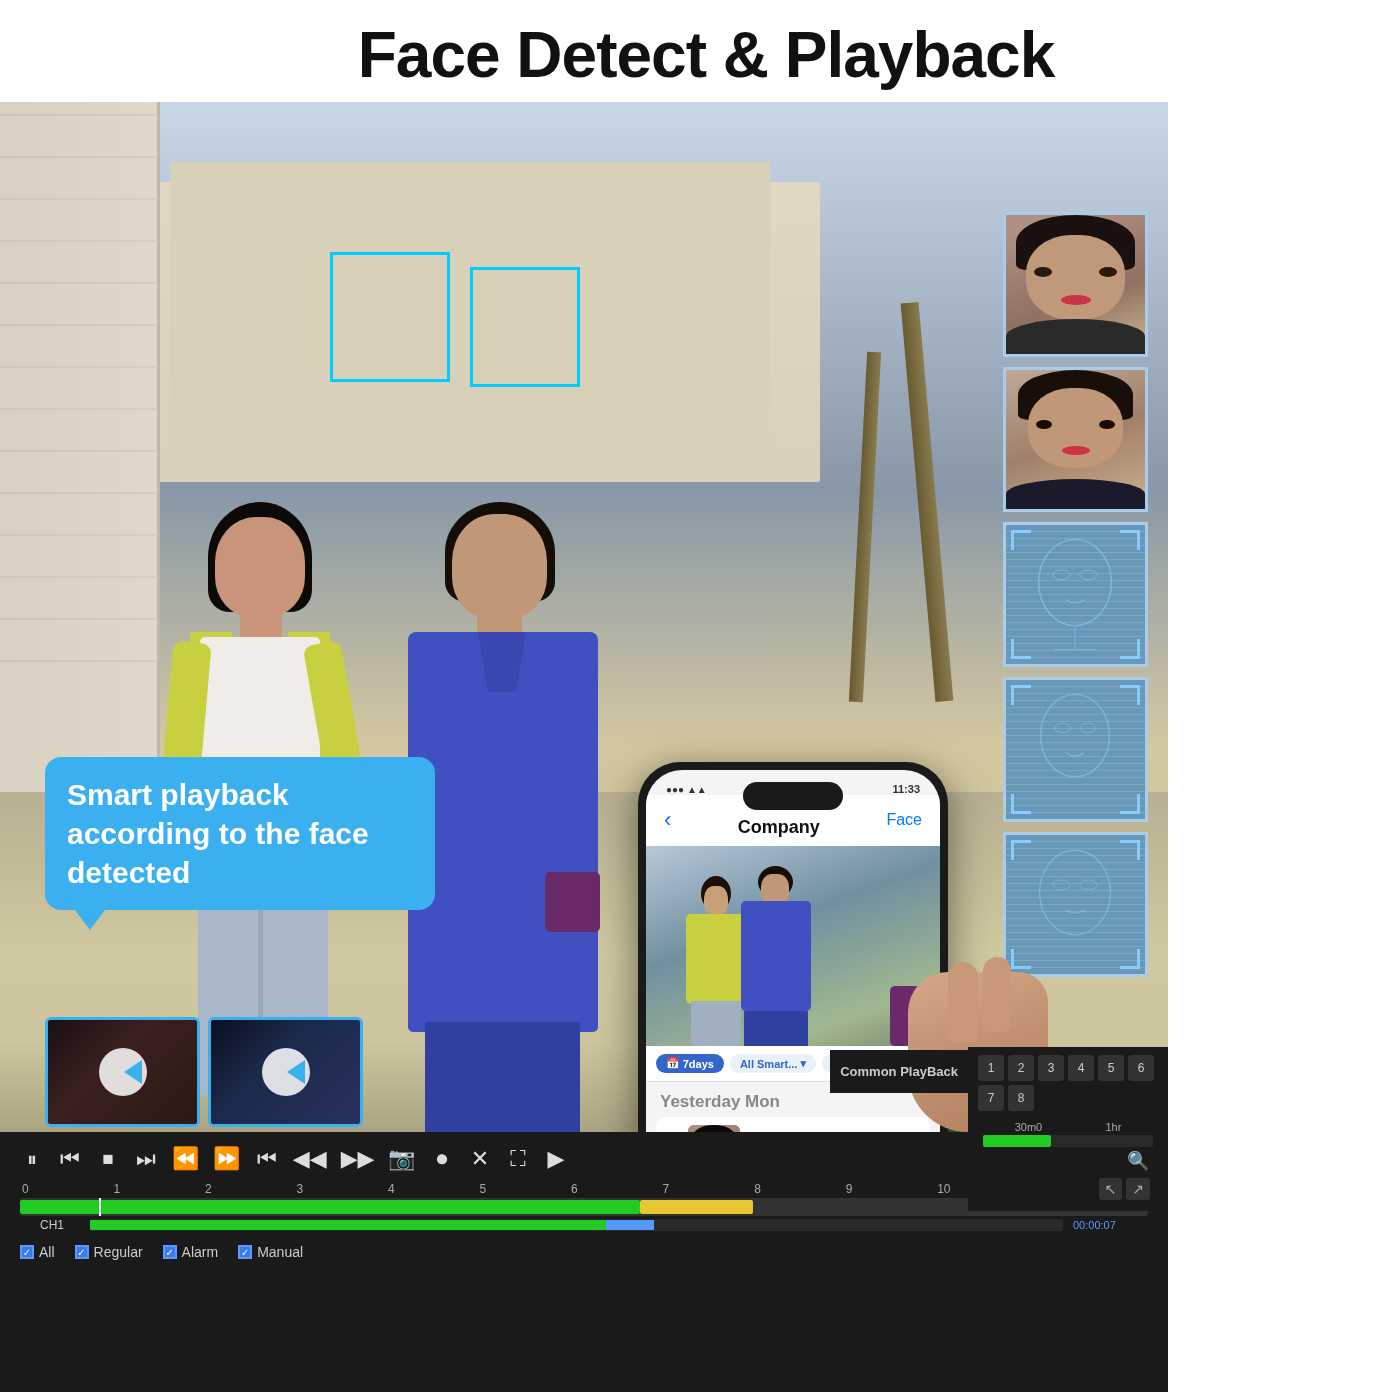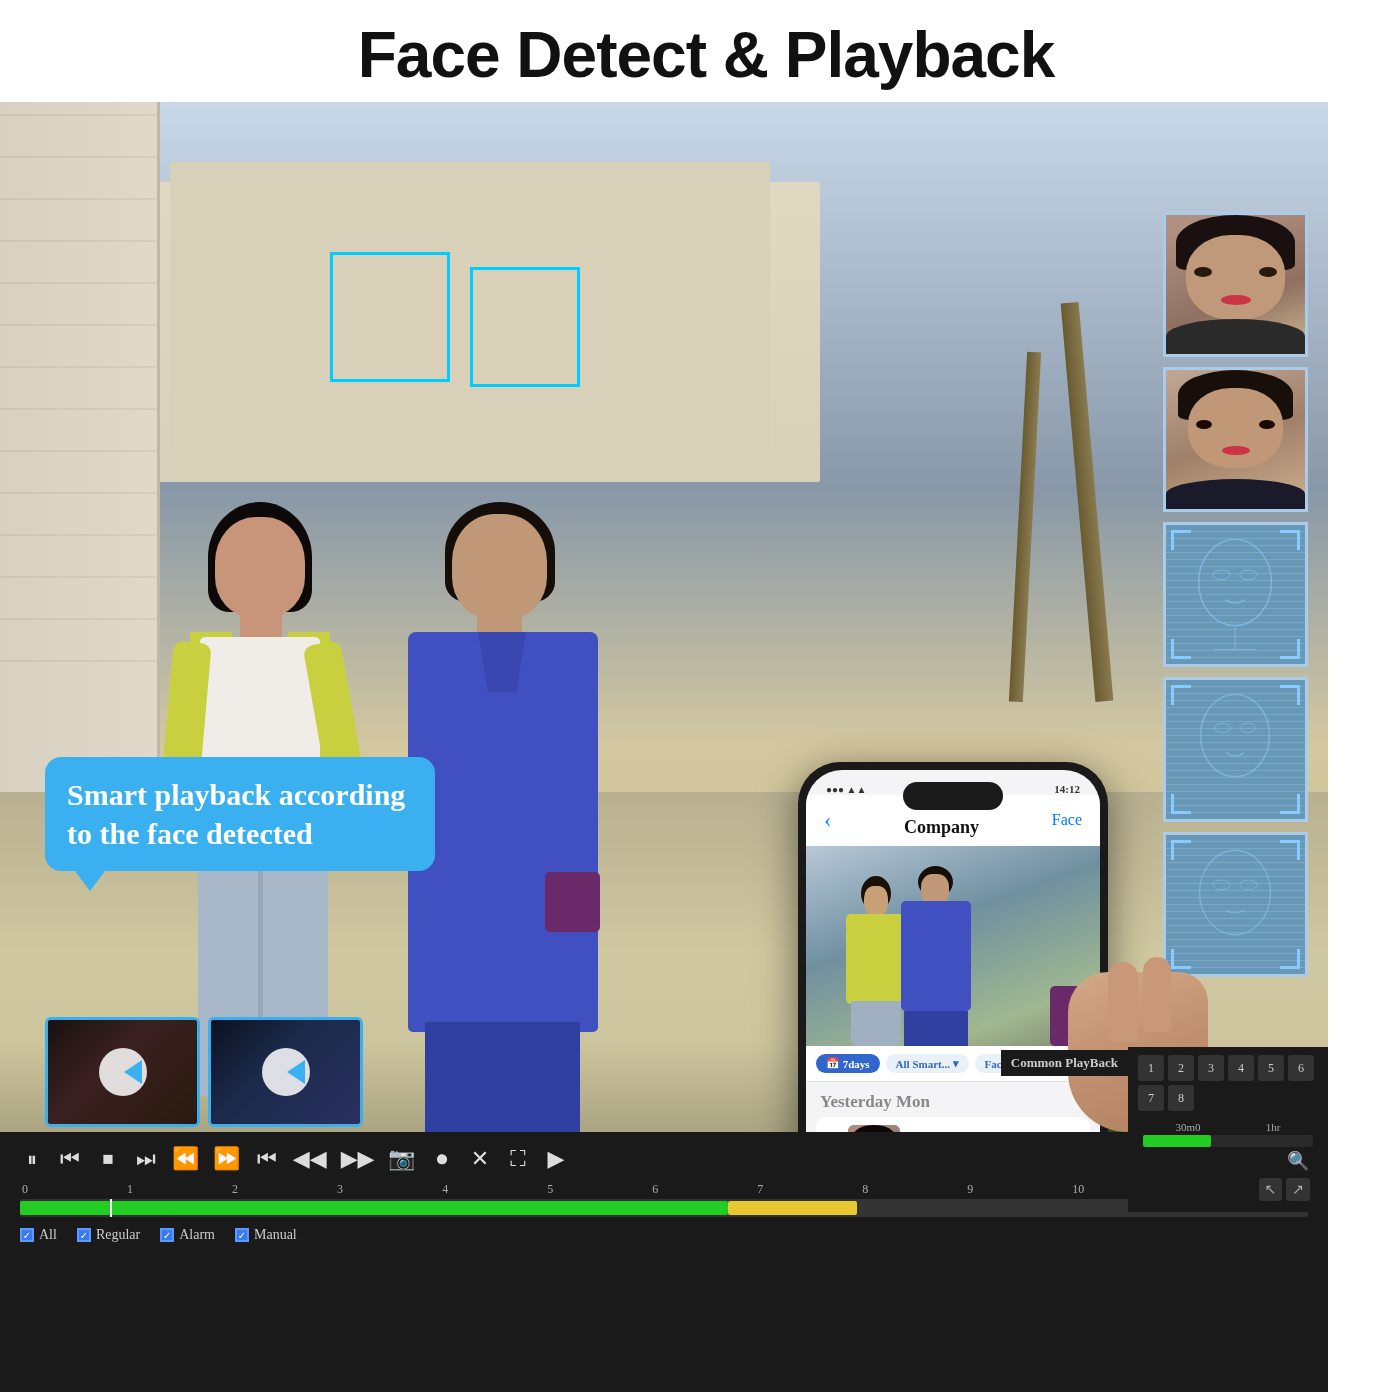--- a/index.html
+++ b/index.html
@@ -18,25 +18,24 @@
       font-weight: 900;
       color: #111;
       padding: 18px 0 10px 12px;
       background: #fff;
       letter-spacing: -1px;
     }
 
     
     .main-area {
       position: relative;
-      width: 1328px;
+      width: 1168px;
       height: 1290px;
       background: #bef264;
       overflow: hidden;
-      font-family: Liberation Serif, serif;
     }
 
     
     .street-bg {
       position: absolute;
       top: 0; left: 0;
       width: 100%; height: 100%;
       background:
         linear-gradient(180deg, #c8d8e8 0%, #a8b8c8 15%, #8898a8 30%, #d4c8a0 50%, #c8c090 65%, #a0a870 80%, #888060 100%);
     }
@@ -516,21 +515,21 @@
 
     
     .common-playback {
       position: absolute;
       right: 200px;
       top: 948px;
       color: #ccc;
       font-size: 13px;
       font-weight: 600;
       background: #1a1a1a;
-      padding: 5px 10px;
+      padding: 14px 10px;
       z-index: 35;
     }
     .right-hours {
       display: flex;
       justify-content: space-around;
       color: #aaa;
       font-size: 11px;
       padding: 2px 5px;
     }
     .right-timeline-bar {
@@ -969,21 +968,21 @@
       </div>
     </div>
 
     <div class="phone-container">
       <div class="phone-body">
         <div class="phone-screen">
           <div class="phone-notch"></div>
 
           <div class="phone-status">
             <span class="phone-status-left">●●● ▲▲</span>
-            <span class="phone-status-right">14:12</span>
+            <span class="phone-status-right">11:33</span>
           </div>
 
           <div class="phone-header">
             <span class="phone-back">‹</span>
             <span class="phone-title">Company</span>
             <span class="phone-edit">Face</span>
           </div>
 
           <div class="phone-main-img">
 
@@ -1095,20 +1094,28 @@
           <span>9</span>
           <span>10</span>
           <span>11</span>
           <span>12</span>
         </div>
         <div class="timeline-bar">
           <div class="timeline-green"></div>
           <div class="timeline-yellow"></div>
           <div class="timeline-cursor"></div>
         </div>
+        <div class="timeline-row2">
+          <span class="timeline-ch-label">CH1</span>
+          <div class="timeline2">
+            <div class="t2-green"></div>
+            <div class="t2-blue"></div>
+          </div>
+          <span class="timeline-time-label">00:00:07</span>
+        </div>
       </div>
 
       <div class="dvr-checks">
         <div class="dvr-check">
           <div class="check-box">
               <span class="check-mark">✓</span>
             </div>
           <span>All</span>
         </div>
         <div class="dvr-check">

